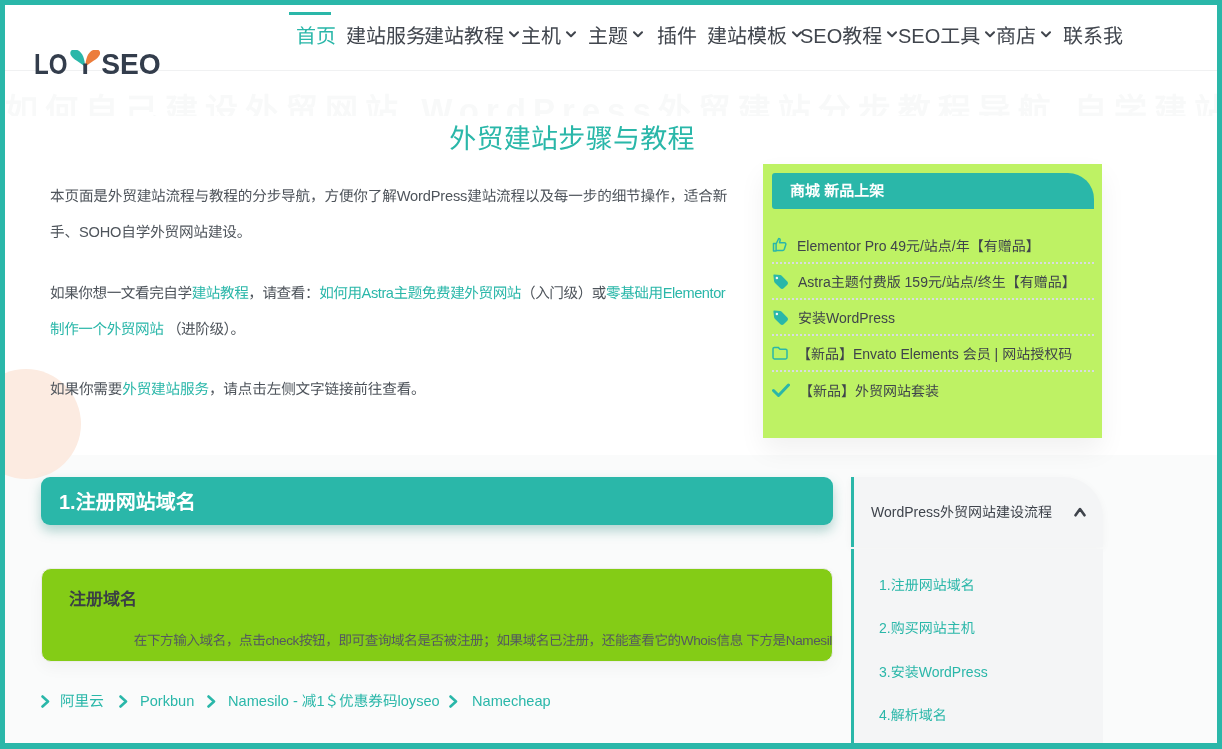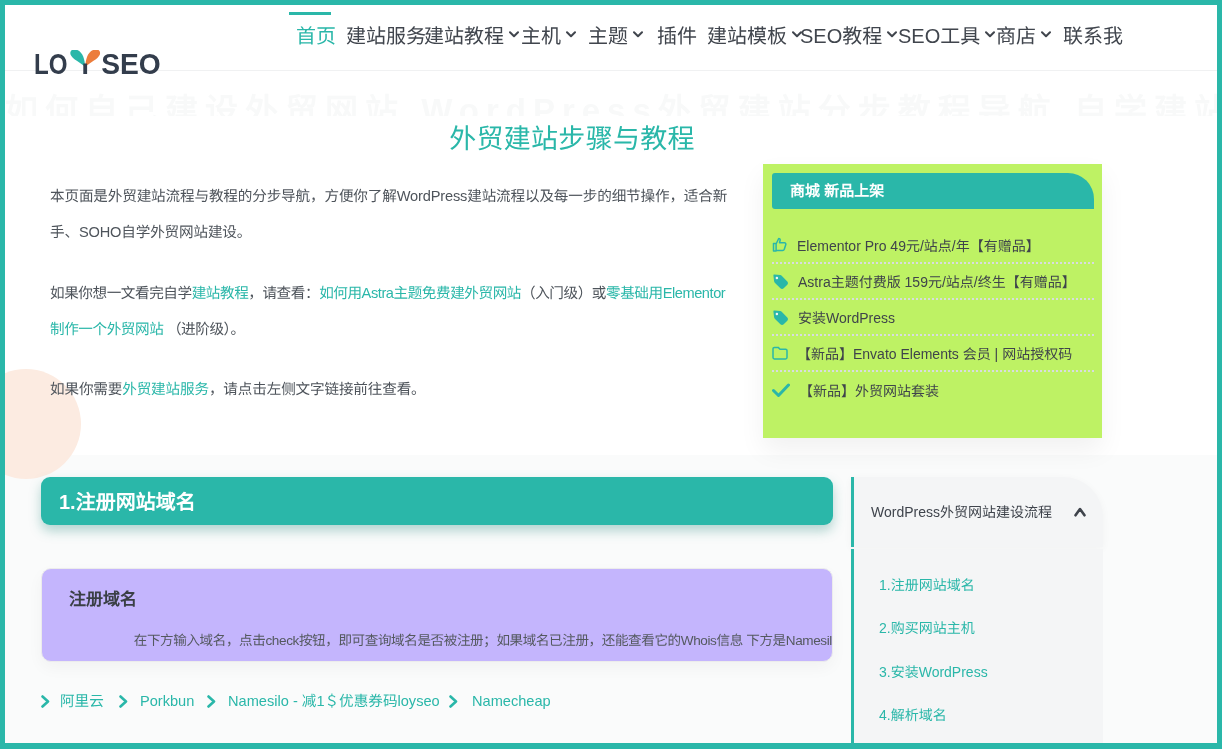--- a/index.html
+++ b/index.html
@@ -38,21 +38,21 @@
   
   #shop { position:absolute; left:763px; top:164px; width:339px; height:274px; background:#bef264; box-shadow:0 12px 25px rgba(0,0,0,.06); z-index:2; }
   #shop .head { position:absolute; left:9px; top:9px; width:322px; height:36px; background:#2ab7a9; border-radius:3px 26px 0 3px; color:#fff; font-size:15px; font-weight:bold; line-height:36px; padding-left:18px; }
   #shop ul { list-style:none; position:absolute; left:9px; top:64px; width:322px; }
   #shop li { display:flex; align-items:center; height:36px; font-size:14px; color:#3f444b; border-bottom:2px dotted #d8dce0; }
   #shop li:last-child { border-bottom:none; }
   #shop li svg { flex:0 0 auto; margin-right:9px; }
 
   
   #bar1 { position:absolute; left:41px; top:477px; width:792px; height:48px; background:#2ab7a9; border-radius:9px; box-shadow:0 6px 12px rgba(42,140,130,.35); color:#fff; font-size:20px; font-weight:bold; line-height:50px; padding-left:18px; z-index:3; }
-  #card { position:absolute; left:41px; top:568px; width:792px; height:94px; background:#c4b5fd; border:1px solid #ececec; border-radius:10px; box-shadow:0 6px 16px rgba(0,0,0,.04); overflow:hidden; z-index:2; }
+  #card { position:absolute; left:41px; top:568px; width:792px; height:94px; background:#84cc16; border:1px solid #ececec; border-radius:10px; box-shadow:0 6px 16px rgba(0,0,0,.04); overflow:hidden; z-index:2; }
   #card h3 { font-size:17px; color:#3a3f45; margin:16px 0 0 27px; font-weight:bold; }
   #card p { font-size:13.55px; color:#54595f; margin:19px 0 0 27px; letter-spacing:-0.38px; white-space:nowrap; overflow:hidden;text-align:right; }
   #links { position:absolute; left:41px; top:688px; width:800px; height:26px; font-size:14.6px; z-index:2; }
   #links .arr { position:absolute; top:7px; }
   #links a { color:#2ab7a9; position:absolute; top:3px; line-height:20px; }
 
   
   #acc-head { position:absolute; left:851px; top:477px; width:252px; height:70px; background:#f4f5f6; border-left:3px solid #2ab7a9; border-radius:0 40px 0 0; z-index:2; box-shadow:0 2px 8px rgba(0,0,0,.04);padding-left:20px; }
   #acc-head .t { position:absolute; left:18px; top:505px; font-size:14px; color:#3f444c; }
   #acc-head { top:477px; }

